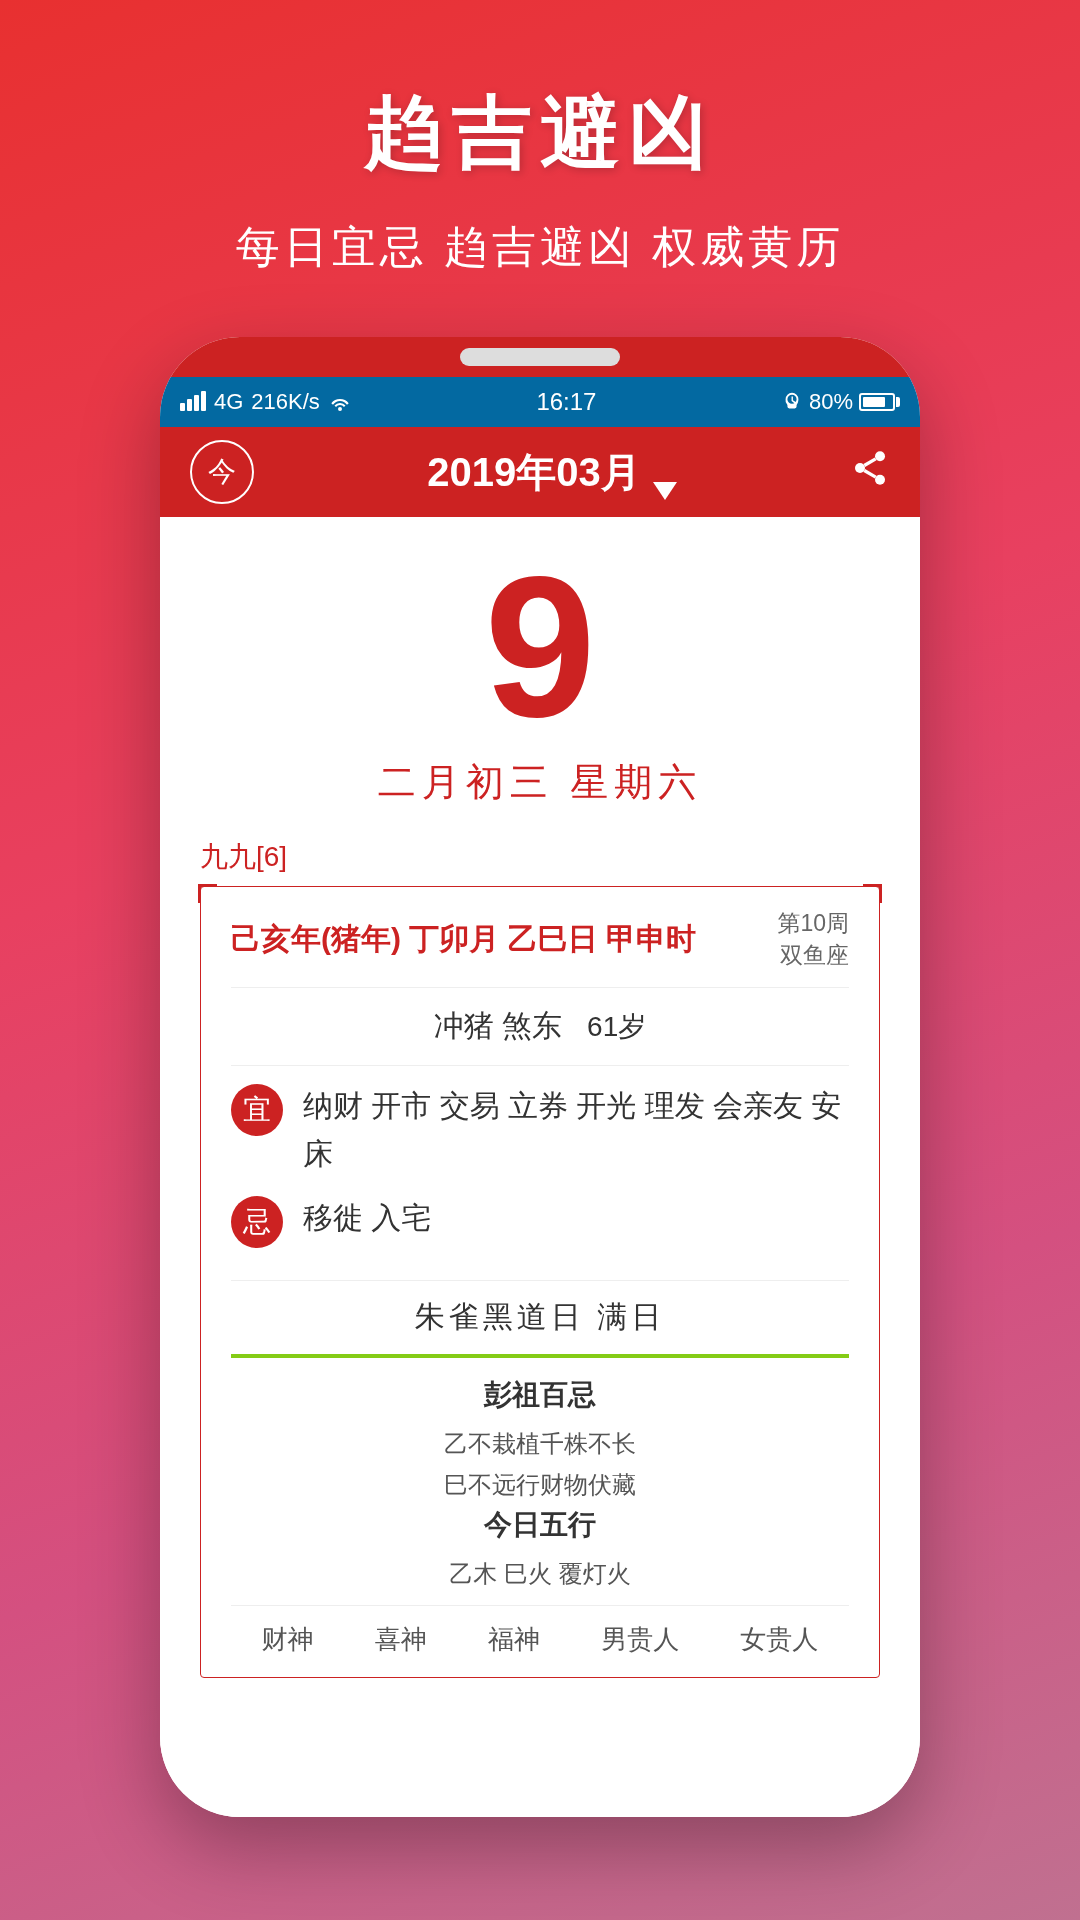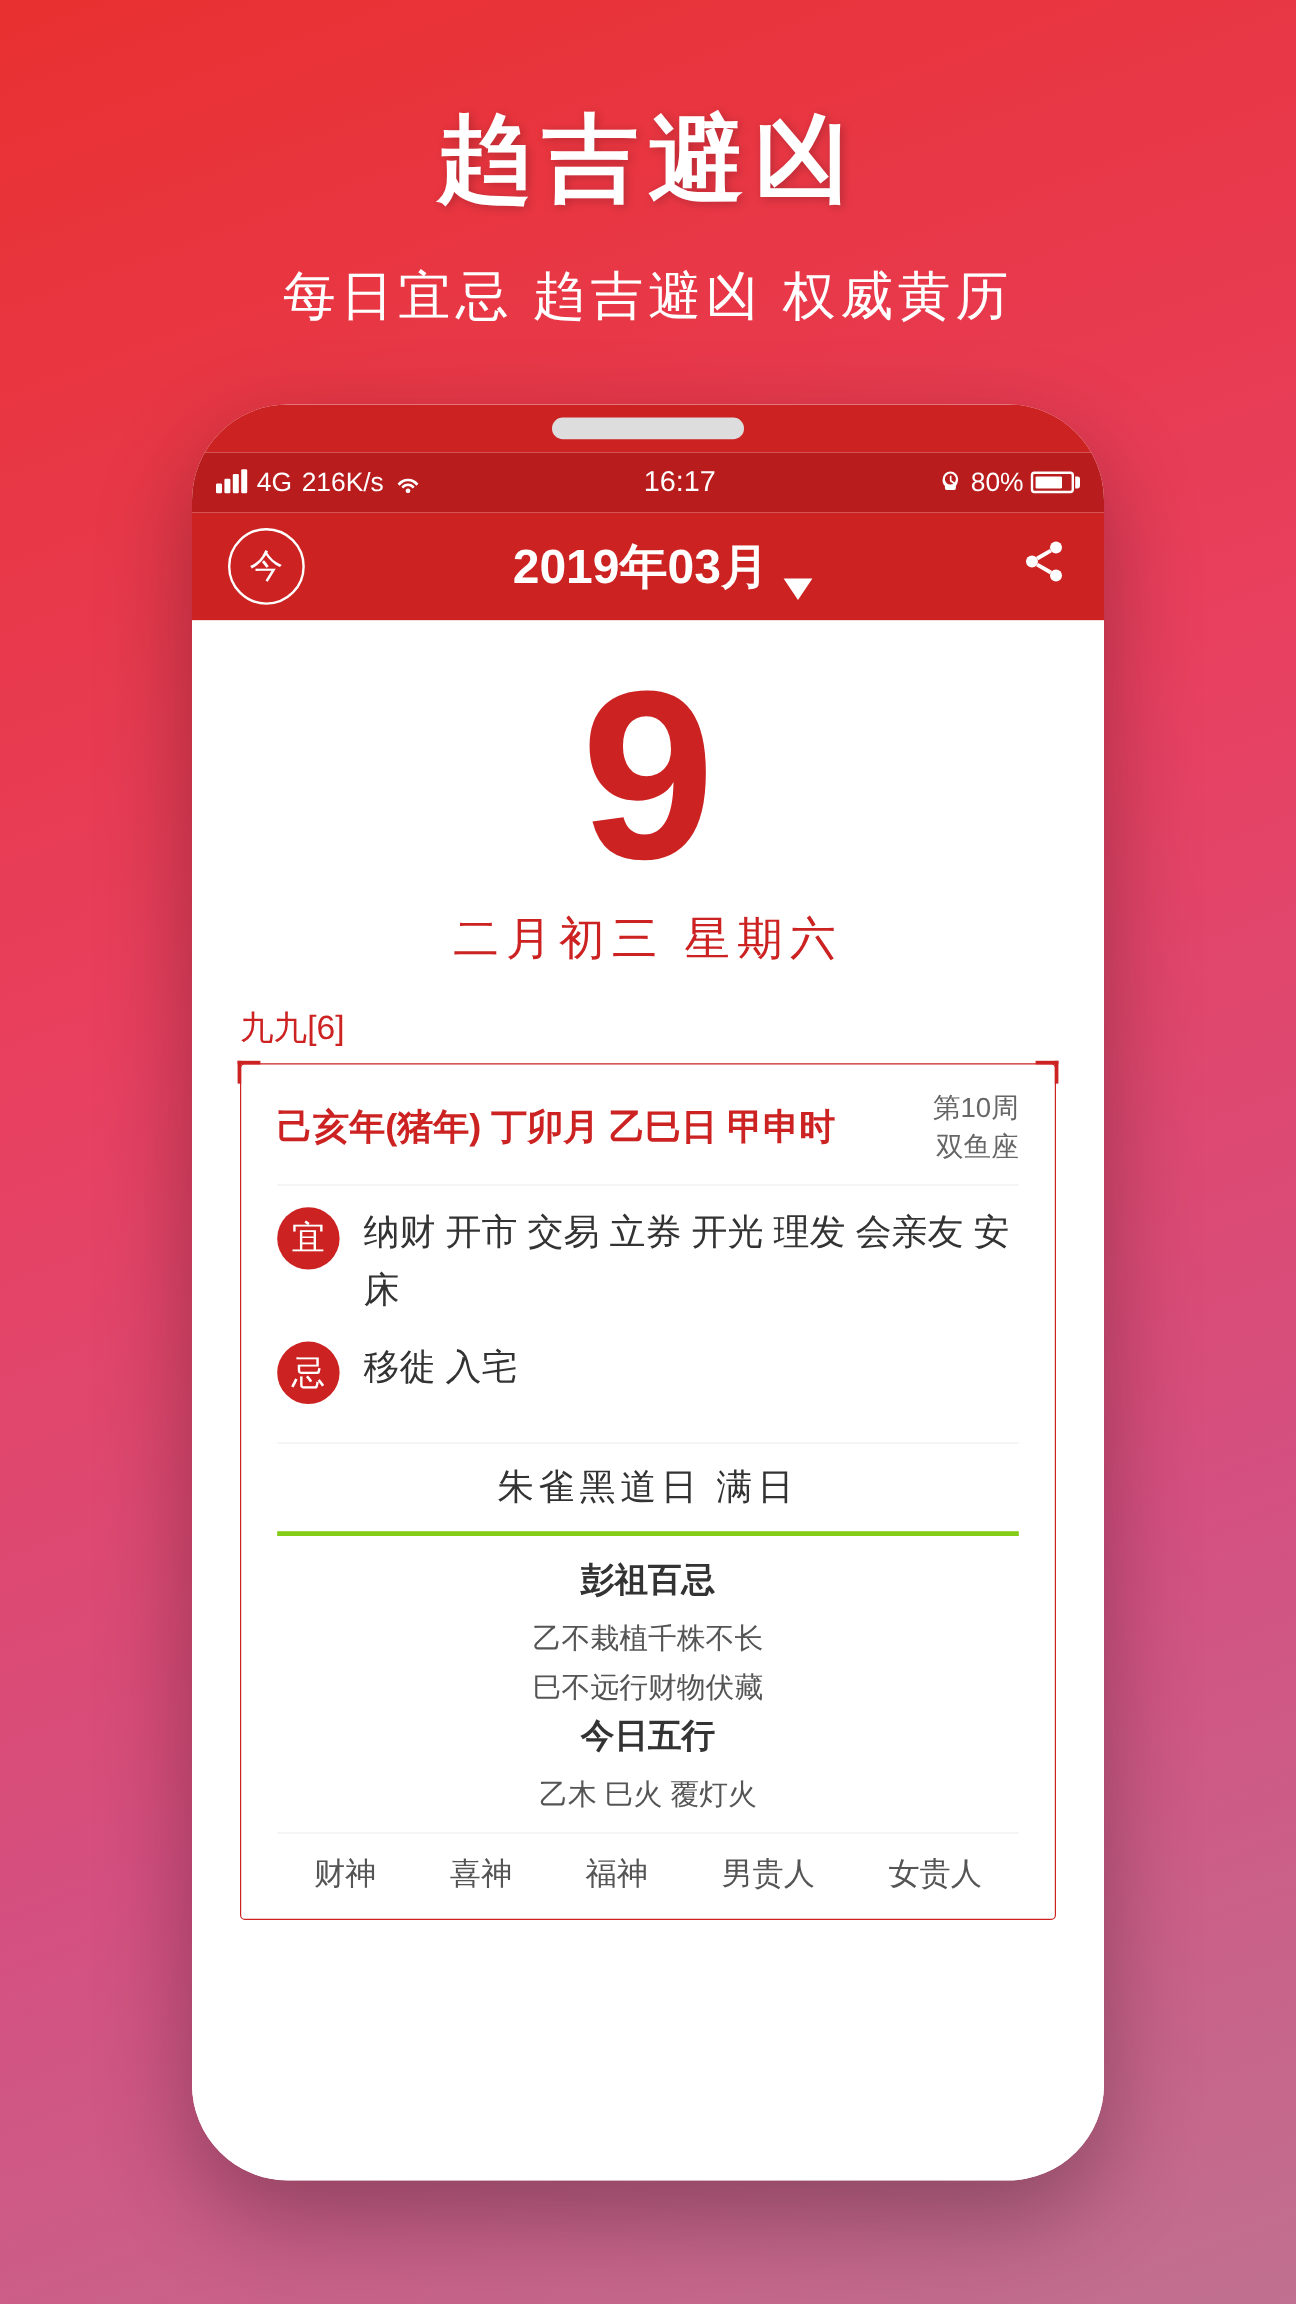--- a/index.html
+++ b/index.html
@@ -58,21 +58,21 @@
     .phone-speaker {
       width: 160px;
       height: 18px;
       background: #ddd;
       border-radius: 9px;
     }
     
     .status-bar {
       width: 100%;
       height: 50px;
-      background: #b91c1c;
+      background: #0369a1;
       display: flex;
       align-items: center;
       justify-content: space-between;
       padding: 0 20px;
       color: white;
       font-size: 22px;
     }
     .status-left { display: flex; align-items: center; gap: 8px; }
     .status-center { font-size: 24px; }
     .status-right { display: flex; align-items: center; gap: 6px; }
@@ -385,20 +385,24 @@
         <div class="info-box">
 
           <div class="ganzhi-row">
             <span class="ganzhi-text">己亥年(猪年) 丁卯月  乙巳日  甲申时</span>
             <div class="week-zodiac">
               <div>第10周</div>
               <div>双鱼座</div>
             </div>
           </div>
 
+          <div class="chong-row">
+            <span>冲猪  煞东</span>
+            &nbsp;&nbsp;<span style="color:#333;font-weight:normal;font-size:28px;">61岁</span>
+          </div>
 
           <div class="yi-ji-section">
             <div class="yi-row">
               <div class="badge">
                 <span>宜</span>
               </div>
               <div class="yi-text">纳财 开市 交易 立券 开光 理发 会亲友 安床</div>
             </div>
             <div class="ji-row">
               <div class="badge">

